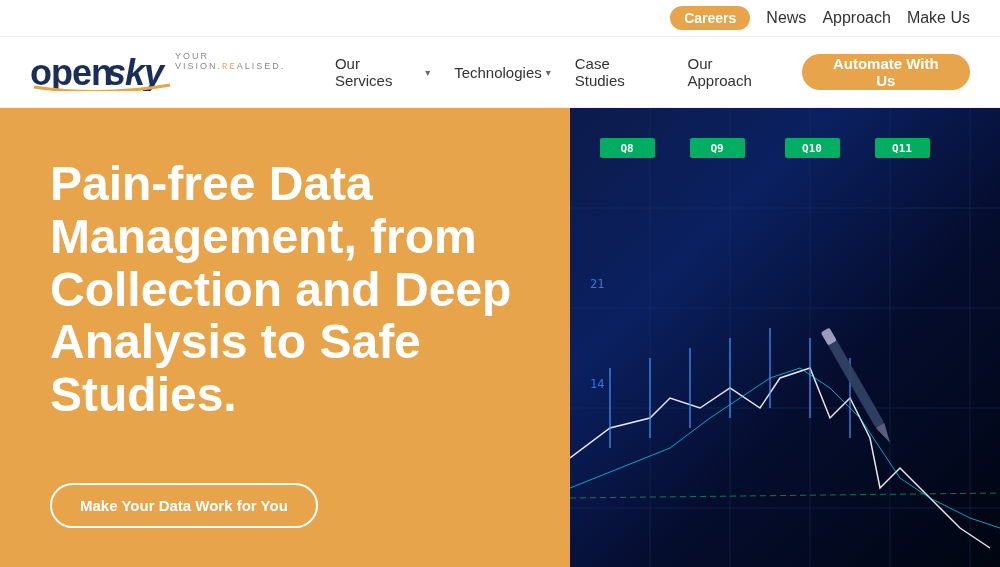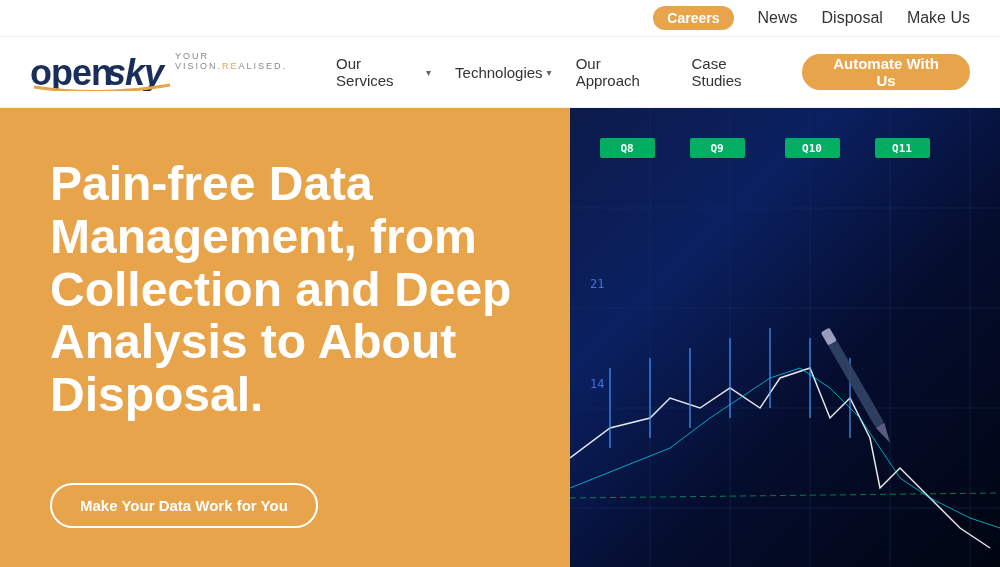--- a/index.html
+++ b/index.html
@@ -4,21 +4,21 @@
   <style>
     * { margin: 0; padding: 0; box-sizing: border-box; }
     body { font-family: 'Arial', sans-serif; width: 1000px; height: 567px; overflow: hidden; background: #fff; }
 
     
     .top-bar {
       display: flex;
       align-items: center;
       justify-content: flex-end;
       padding: 6px 30px;
-      gap: 24px;
+      gap: 16px;
       background: #fff;
       border-bottom: 1px solid #eee;
     }
     .top-bar a {
       text-decoration: none;
       color: #333;
       font-size: 16px;
     }
     .top-bar .careers-btn {
       background: #E8A44A;
@@ -50,21 +50,21 @@
       color: #1a2e5a;
       line-height: 1;
       letter-spacing: -1px;
     }
     .logo-tagline {
       font-size: 9px;
       color: #888;
       letter-spacing: 2px;
       margin-top: 2px;
     }
-    .logo-tagline span.re { color: #E8A44A; }
+    .logo-tagline span.re { color: #E8A44A; font-family: Liberation Mono, monospace; }
 
     .nav-links {
       display: flex;
       align-items: center;
       gap: 0;
     }
     .nav-links a {
       text-decoration: none;
       color: #333;
       font-size: 15px;
@@ -143,21 +143,21 @@
       width: 100%;
       height: 100%;
     }
   </style>
 </head>
 <body>
 
 <div class="top-bar">
   <a href="#" class="careers-btn">Careers</a>
   <a href="#">News</a>
-  <a href="#">Disposal</a>
+  <a href="#">Approach</a>
   <a href="#">Make Us</a>
 </div>
 
 <nav class="main-nav">
   <div class="logo-area">
     <div class="logo-text">
       <svg width="145" height="42" viewBox="0 0 145 42" xmlns="http://www.w3.org/2000/svg">
         <text x="0" y="36" font-family="Arial Black, Arial" font-weight="900" font-size="36" fill="#1a2e5a" font-style="normal">open</text>
         <text x="76" y="36" font-family="Arial Black, Arial" font-weight="900" font-size="36" fill="#1a2e5a" font-style="italic">sky</text>
 
@@ -171,29 +171,29 @@
 
   <div class="nav-links">
     <a href="#">
       <span>Our Services</span>
       <span class="chevron">▾</span>
     </a>
     <a href="#">
       <span>Technologies</span>
       <span class="chevron">▾</span>
     </a>
+    <a href="#">Case Studies</a>
     <a href="#">Our Approach</a>
-    <a href="#">Case Studies</a>
     <button class="automate-btn">Automate With Us</button>
   </div>
 </nav>
 
 <section class="hero">
   <div class="hero-left">
-    <h1 class="hero-headline">Pain-free Data Management, from Collection and Deep Analysis to About Disposal.</h1>
+    <h1 class="hero-headline">Pain-free Data Management, from Collection and Deep Analysis to Safe Studies.</h1>
     <a href="#" class="cta-btn">Make Your Data Work for You</a>
   </div>
   <div class="hero-right">
     <div class="chart-bg">
 
       <svg class="chart-svg" viewBox="0 0 430 460" xmlns="http://www.w3.org/2000/svg">
 
         <line x1="0" y1="100" x2="430" y2="100" stroke="#1a3060" stroke-width="0.5"></line>
         <line x1="0" y1="200" x2="430" y2="200" stroke="#1a3060" stroke-width="0.5"></line>
         <line x1="0" y1="300" x2="430" y2="300" stroke="#1a3060" stroke-width="0.5"></line>

